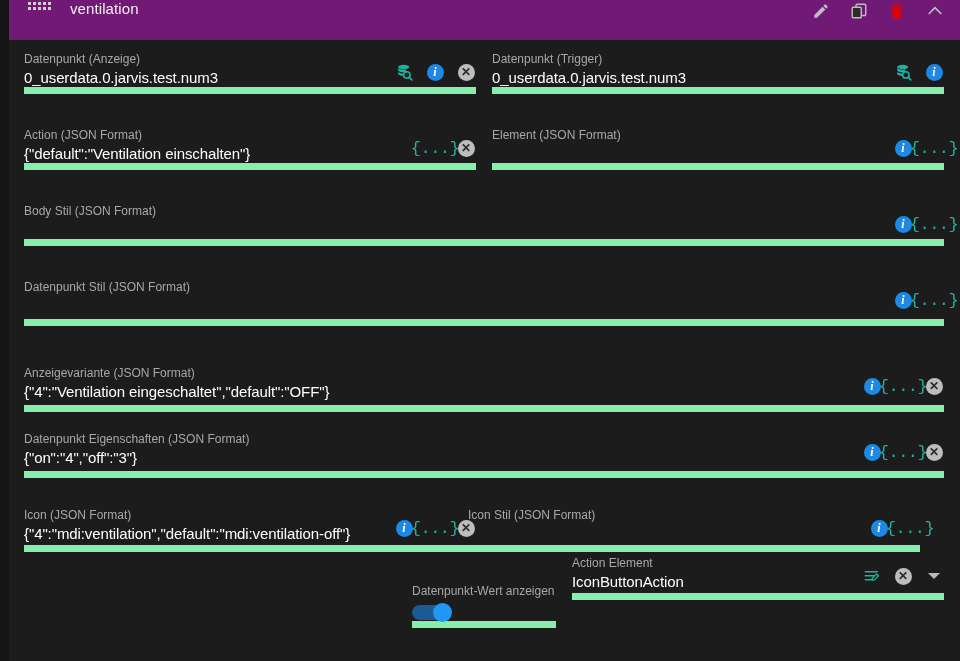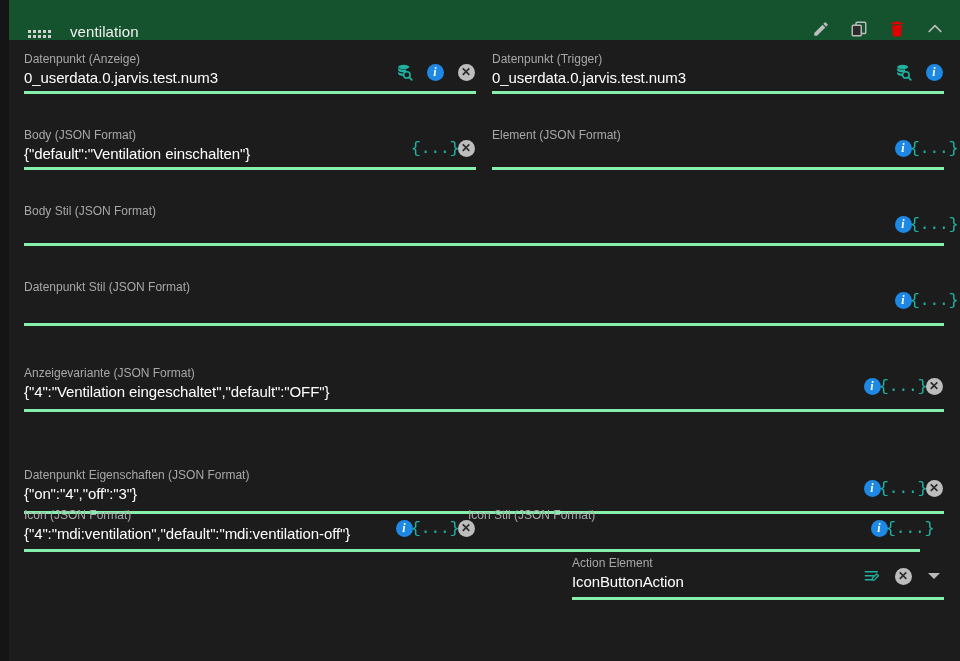--- a/index.html
+++ b/index.html
@@ -26,23 +26,23 @@
     left: 0; top: 0;
     width: 9px; height: 661px;
     background: #151515;
   }
 
   
   .header {
     position: absolute;
     left: 9px; top: 0;
     width: 951px; height: 40px;
-    background: #14532d;
+    background: #701a75;
     display: flex;
-    align-items: flex-end;
+    align-items: flex-start;
   }
   .drag-handle {
     width: 24px;
     height: 12px;
     margin-left: 19px;
     display: grid;
     grid-template-columns: repeat(5, 3px);
     grid-template-rows: repeat(2, 3px);
     gap: 2px 2px;
     align-content: center;
@@ -66,21 +66,21 @@
     gap: 16px;
   }
   .hdr-btn {
     width: 22px; height: 22px;
     display: flex; align-items: center; justify-content: center;
     cursor: pointer;
   }
   .field {
     position: absolute;
     box-sizing: border-box;
-    border-bottom: 3px solid #86efac;
+    border-bottom: 7px solid #86efac;
   }
   .f-label {
     position: absolute;
     left: 0; top: 0;
     color: #a8a8a8;
     font-size: 12px;
     white-space: nowrap;
   }
   .f-value {
     position: absolute;
@@ -245,21 +245,21 @@
           <line x1="18" y1="18" x2="21.2" y2="21.4" stroke="#20b2a0" stroke-width="2.2" stroke-linecap="round"></line>
         </svg>
       </div>
       <div class="ibtn">
         <div class="info-badge">i</div>
       </div>
     </div>
   </div>
 
   <div class="field" style="left:24px; top:128px; width:452px; height:42px;">
-    <div class="f-label">Body (JSON Format)</div>
+    <div class="f-label">Action (JSON Format)</div>
     <div class="f-value">{"default":"Ventilation einschalten"}</div>
     <div class="f-icons">
       <div class="ibtn">
         <span class="json-glyph">{...}</span>
       </div>
       <div class="ibtn">
         <div class="clear-badge">✕</div>
       </div>
     </div>
   </div>
@@ -312,21 +312,21 @@
       </div>
       <div class="ibtn">
         <span class="json-glyph">{...}</span>
       </div>
       <div class="ibtn">
         <div class="clear-badge">✕</div>
       </div>
     </div>
   </div>
 
-  <div class="field" style="left:24px; top:432px; width:920px; height:46px;margin-top:36px;">
+  <div class="field" style="left:24px; top:432px; width:920px; height:46px;">
     <div class="f-label">Datenpunkt Eigenschaften (JSON Format)</div>
     <div class="f-value">{"on":"4","off":"3"}</div>
     <div class="f-icons">
       <div class="ibtn">
         <div class="info-badge">i</div>
       </div>
       <div class="ibtn">
         <span class="json-glyph">{...}</span>
       </div>
       <div class="ibtn">
@@ -358,20 +358,29 @@
       <div class="ibtn">
         <div class="info-badge">i</div>
       </div>
       <div class="ibtn">
         <span class="json-glyph">{...}</span>
       </div>
     </div>
   </div>
 
 
+  <div class="field" style="left:412px; top:584px; width:144px; height:44px;">
+    <div class="f-label">Datenpunkt-Wert anzeigen</div>
+    <div style="position:absolute; left:0; top:19px;">
+      <div class="switch">
+        <div class="track"></div>
+        <div class="knob"></div>
+      </div>
+    </div>
+  </div>
 
   <div class="field" style="left:572px; top:556px; width:372px; height:44px;">
     <div class="f-label">Action Element</div>
     <div class="f-value">IconButtonAction</div>
     <div class="f-icons">
       <div class="ibtn">
         <svg width="19" height="19" viewBox="0 0 24 24">
           <line x1="3" y1="6" x2="18" y2="6" stroke="#20b2a0" stroke-width="2" stroke-linecap="round"></line>
           <line x1="3" y1="11" x2="14" y2="11" stroke="#20b2a0" stroke-width="2" stroke-linecap="round"></line>
           <line x1="3" y1="16" x2="11" y2="16" stroke="#20b2a0" stroke-width="2" stroke-linecap="round"></line>

